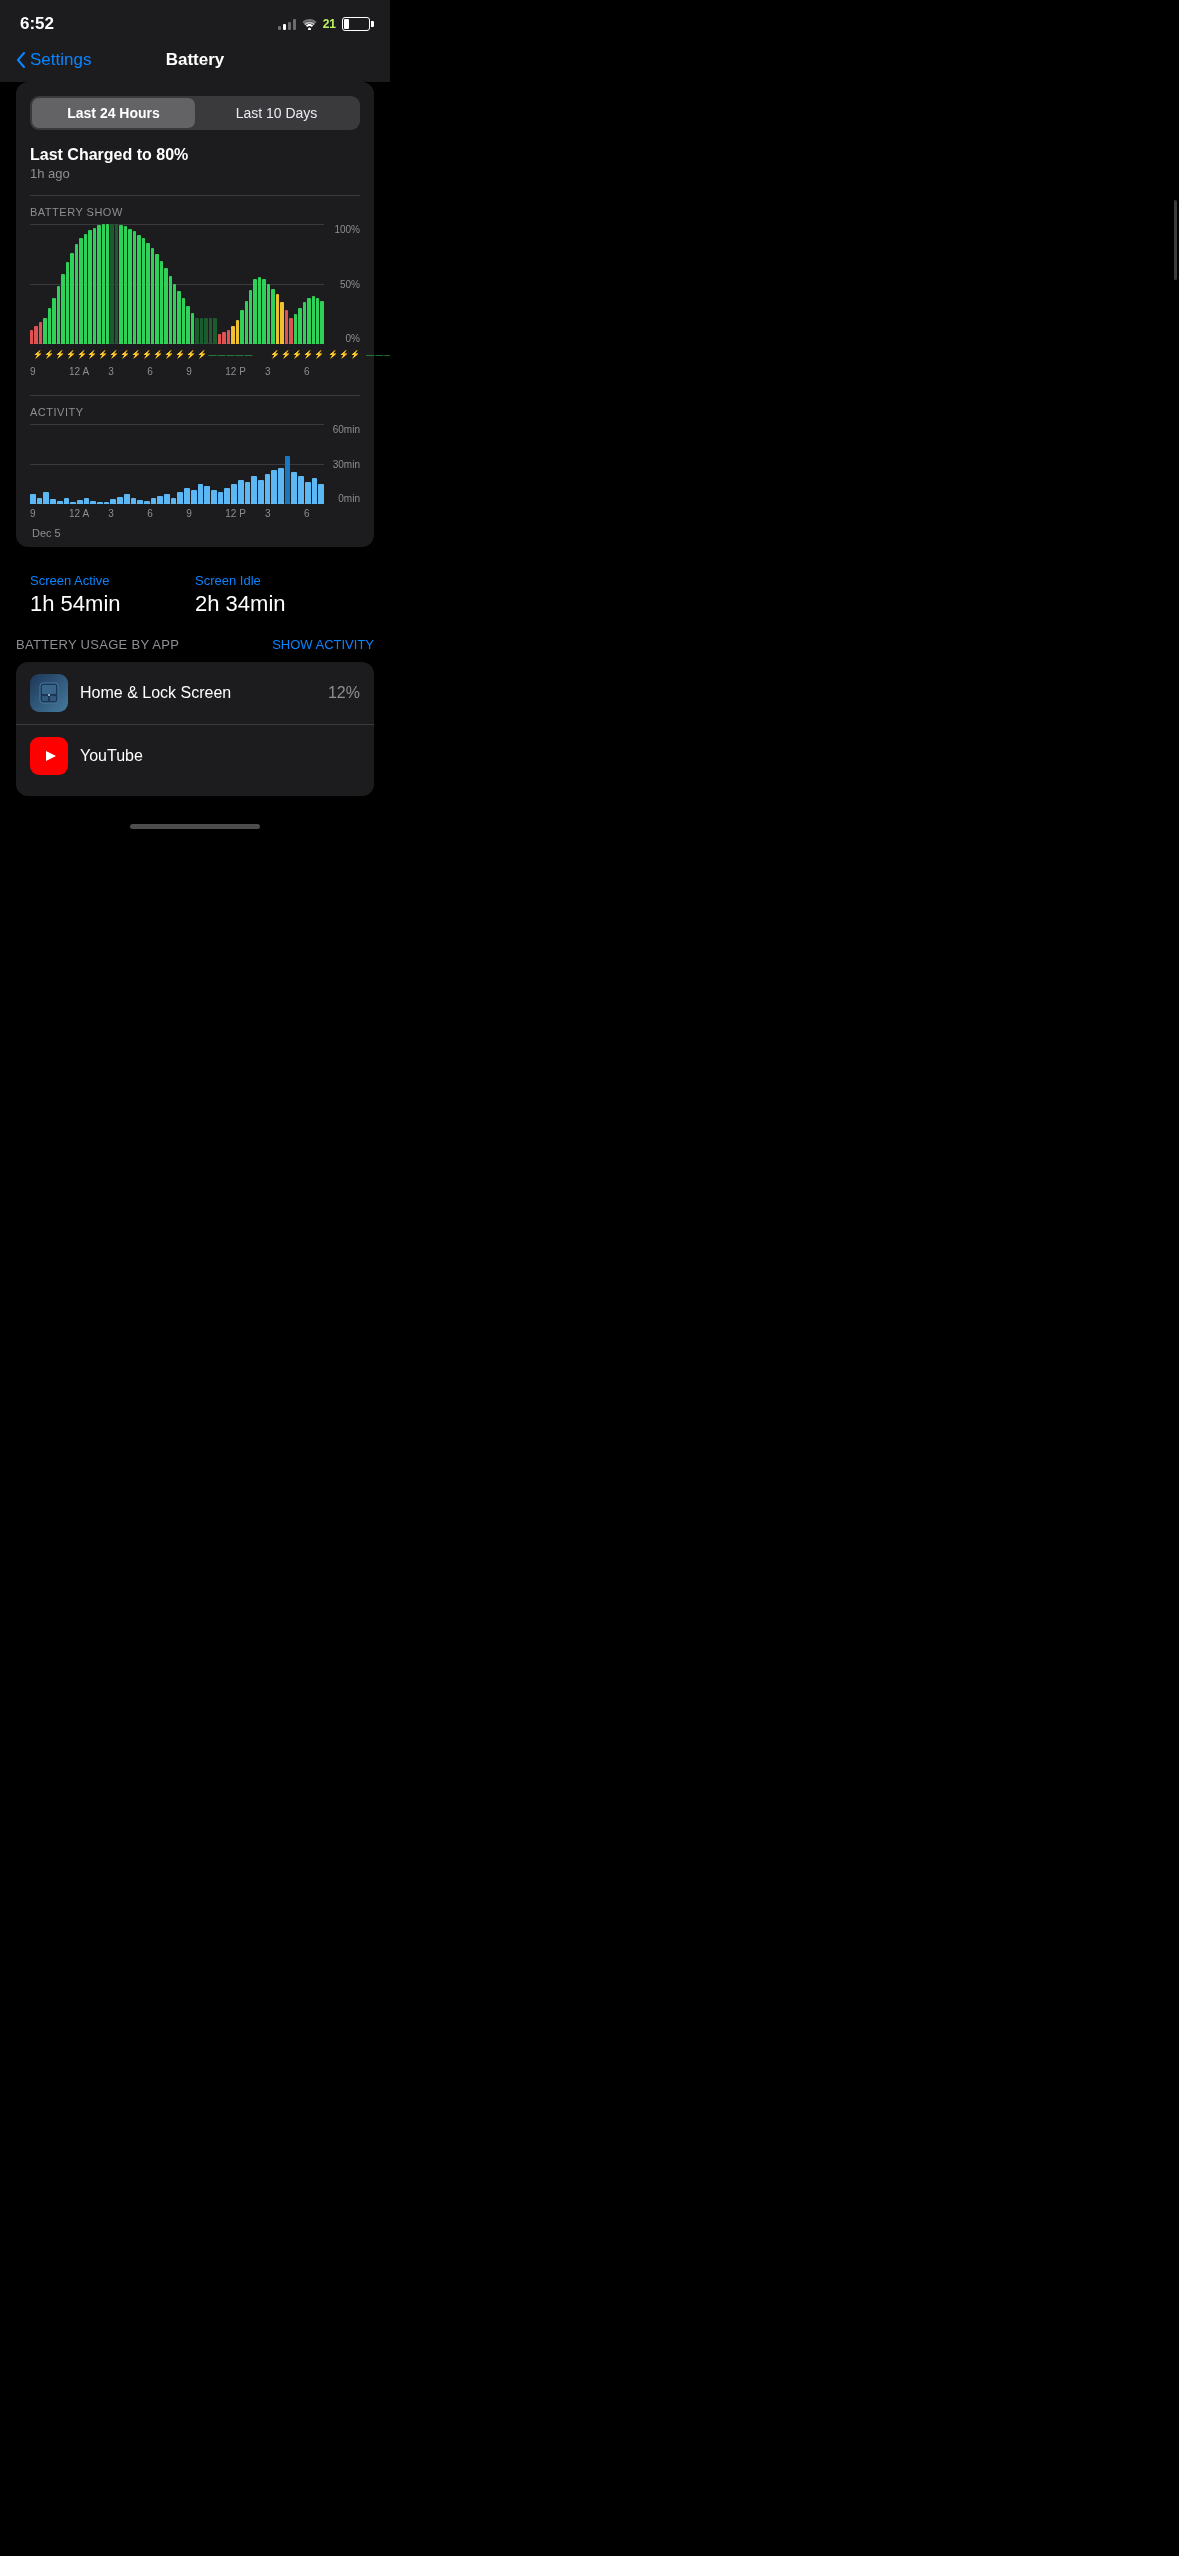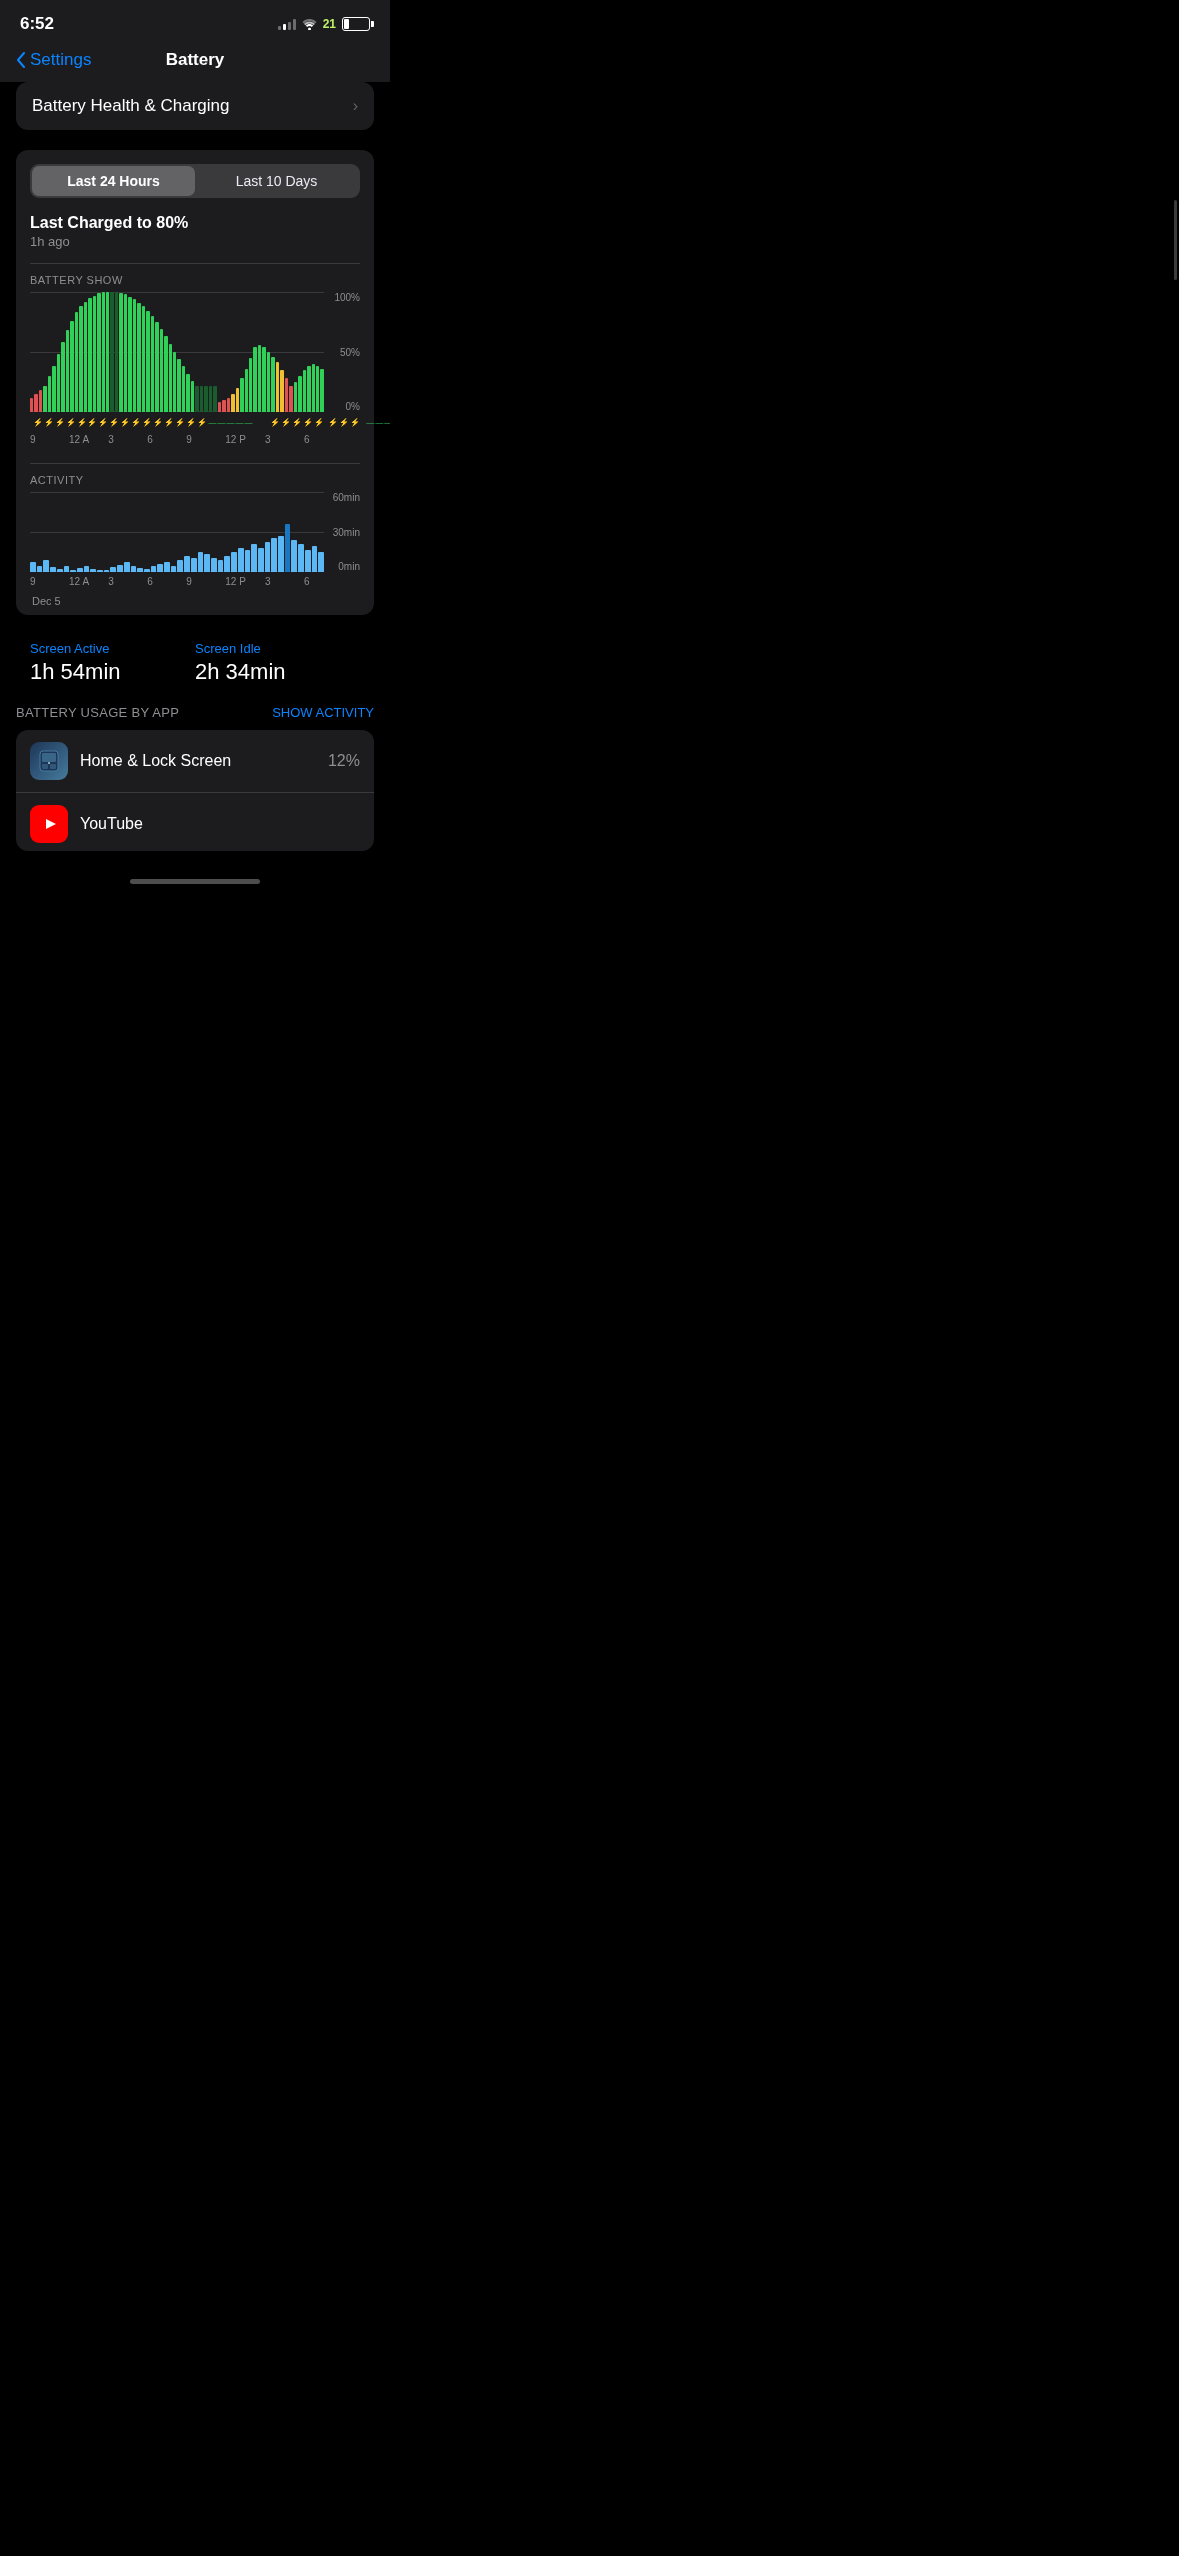--- a/index.html
+++ b/index.html
@@ -464,26 +464,20 @@
       <path d="M8 1L2 8L8 15" stroke="#0a84ff" stroke-width="2" fill="none" stroke-linecap="round" stroke-linejoin="round"></path>
     </svg>
     <span>Settings</span>
   </div>
   <span class="nav-title">Battery</span>
 </div>
 
 <div class="content">
 
 
-  <div class="settings-section">
-    <div class="settings-row">
-      <span class="settings-row-label">Battery Health &amp; Charging</span>
-      <span class="chevron-icon">›</span>
-    </div>
-  </div>
 
   <div class="chart-container">
 
     <div class="tab-bar">
       <div class="tab-item active">Last 24 Hours</div>
       <div class="tab-item">Last 10 Days</div>
     </div>
 
     <div class="last-charged">
       <div class="last-charged-title">Last Charged to 80%</div>
@@ -777,21 +771,21 @@
             <rect x="5" y="4" width="14" height="9" rx="1" fill="#457b9d" opacity="0.7"></rect>
             <rect x="5" y="15" width="6" height="5" rx="1" fill="#457b9d" opacity="0.5"></rect>
             <rect x="13" y="15" width="6" height="5" rx="1" fill="#457b9d" opacity="0.5"></rect>
             <circle cx="12" cy="14" r="1" fill="#a8dadc"></circle>
           </svg>
         </div>
         <span class="app-name">Home &amp; Lock Screen</span>
         <span class="app-pct">12%</span>
       </div>
 
-      <div class="app-row" style="border-bottom:none; padding-bottom: 8px;">
+      <div class="app-row" style="border-bottom:none; padding-bottom: 21px;">
         <div class="app-icon" style="background: #ff0000; border-radius:9px; width:38px;height:38px;display:flex;align-items:center;justify-content:center;">
           <svg width="22" height="16" viewBox="0 0 22 16" fill="none">
             <rect width="22" height="16" rx="3" fill="#ff0000"></rect>
             <polygon points="8,3 18,8 8,13" fill="white"></polygon>
           </svg>
         </div>
         <span class="app-name" style="color:#fff;font-size:16px;">YouTube</span>
         <span class="app-pct" style="color:#8e8e93;font-size:16px;"></span>
       </div>
     </div>

